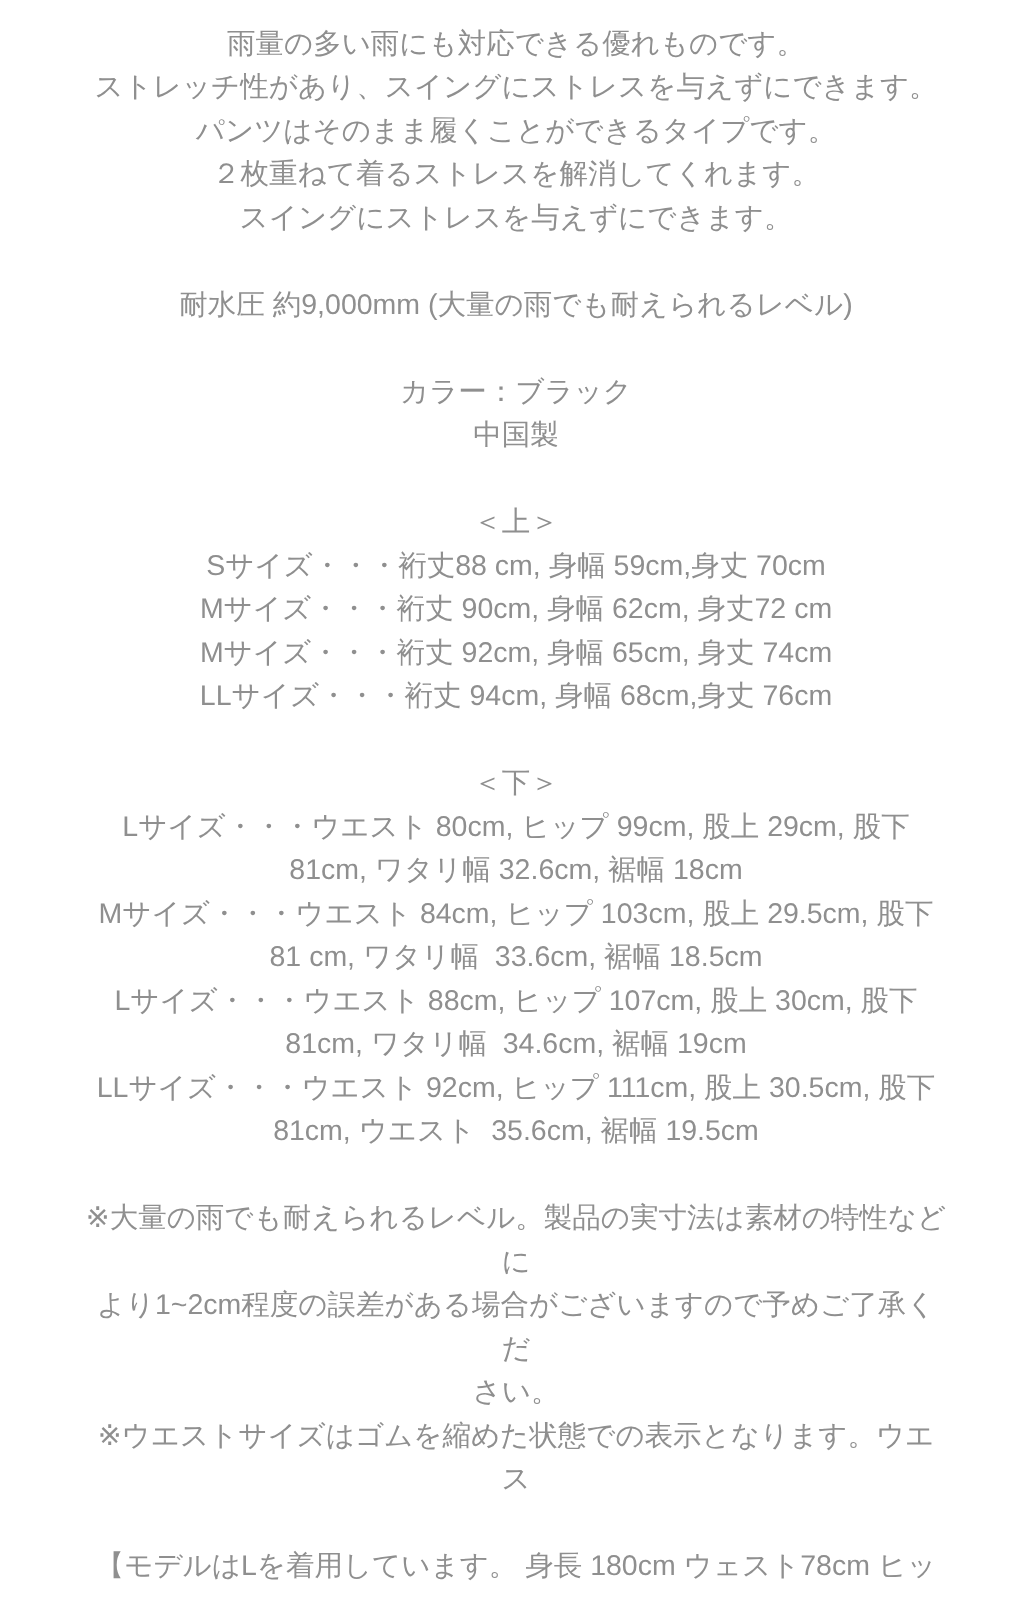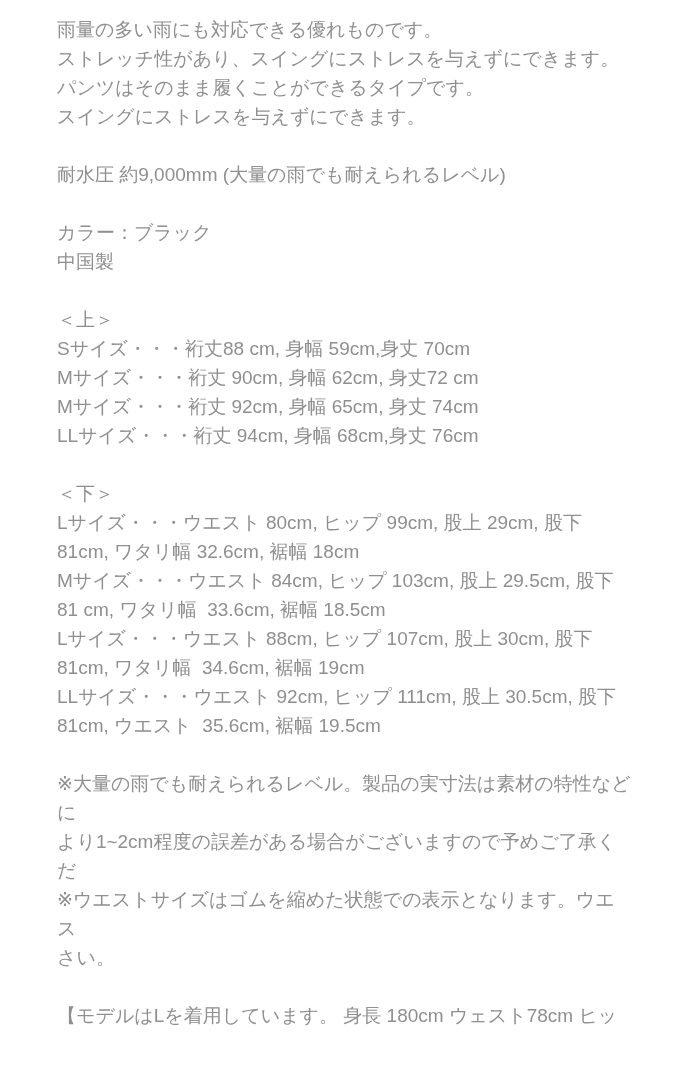--- a/index.html
+++ b/index.html
@@ -17,37 +17,39 @@
     box-sizing: border-box;
     width: 679px;
     padding: 15px 48px 0 57px;
     color: #8f8f8f;
     font-size: 19px;
     line-height: 29px;
     letter-spacing: 0;
   }
   section {
     margin: 0 0 29px 0;
+    text-align: center;
   }
   section:last-child {
     margin-bottom: 0;
   }
   .ln {
     white-space: pre-wrap;
   }
 </style>
 </head>
 <body>
 
 <main>
 
   <section>
     <div class="ln">雨量の多い雨にも対応できる優れものです。</div>
     <div class="ln">ストレッチ性があり、スイングにストレスを与えずにできます。</div>
     <div class="ln">パンツはそのまま履くことができるタイプです。</div>
+    <div class="ln">２枚重ねて着るストレスを解消してくれます。</div>
     <div class="ln">スイングにストレスを与えずにできます。</div>
   </section>
 
   <section>
     <div class="ln">耐水圧 約9,000mm (大量の雨でも耐えられるレベル)</div>
   </section>
 
   <section>
     <div class="ln">カラー：ブラック</div>
     <div class="ln">中国製</div>
@@ -77,22 +79,22 @@
     </div>
     <div>
       <div class="ln">LLサイズ・・・ウエスト 92cm, ヒップ 111cm, 股上 30.5cm, 股下</div>
       <div class="ln">81cm, ウエスト  35.6cm, 裾幅 19.5cm</div>
     </div>
   </section>
 
   <section>
     <div class="ln">※大量の雨でも耐えられるレベル。製品の実寸法は素材の特性などに</div>
     <div class="ln">より1~2cm程度の誤差がある場合がございますので予めご了承くだ</div>
+    <div class="ln">さい。</div>
     <div class="ln">※ウエストサイズはゴムを縮めた状態での表示となります。ウエス</div>
-    <div class="ln">さい。</div>
   </section>
 
   <section>
     <div class="ln">【モデルはLを着用しています。 身長 180cm ウェスト78cm ヒッ</div>
 
   </section>
 
 </main>
 
 </body></html>

